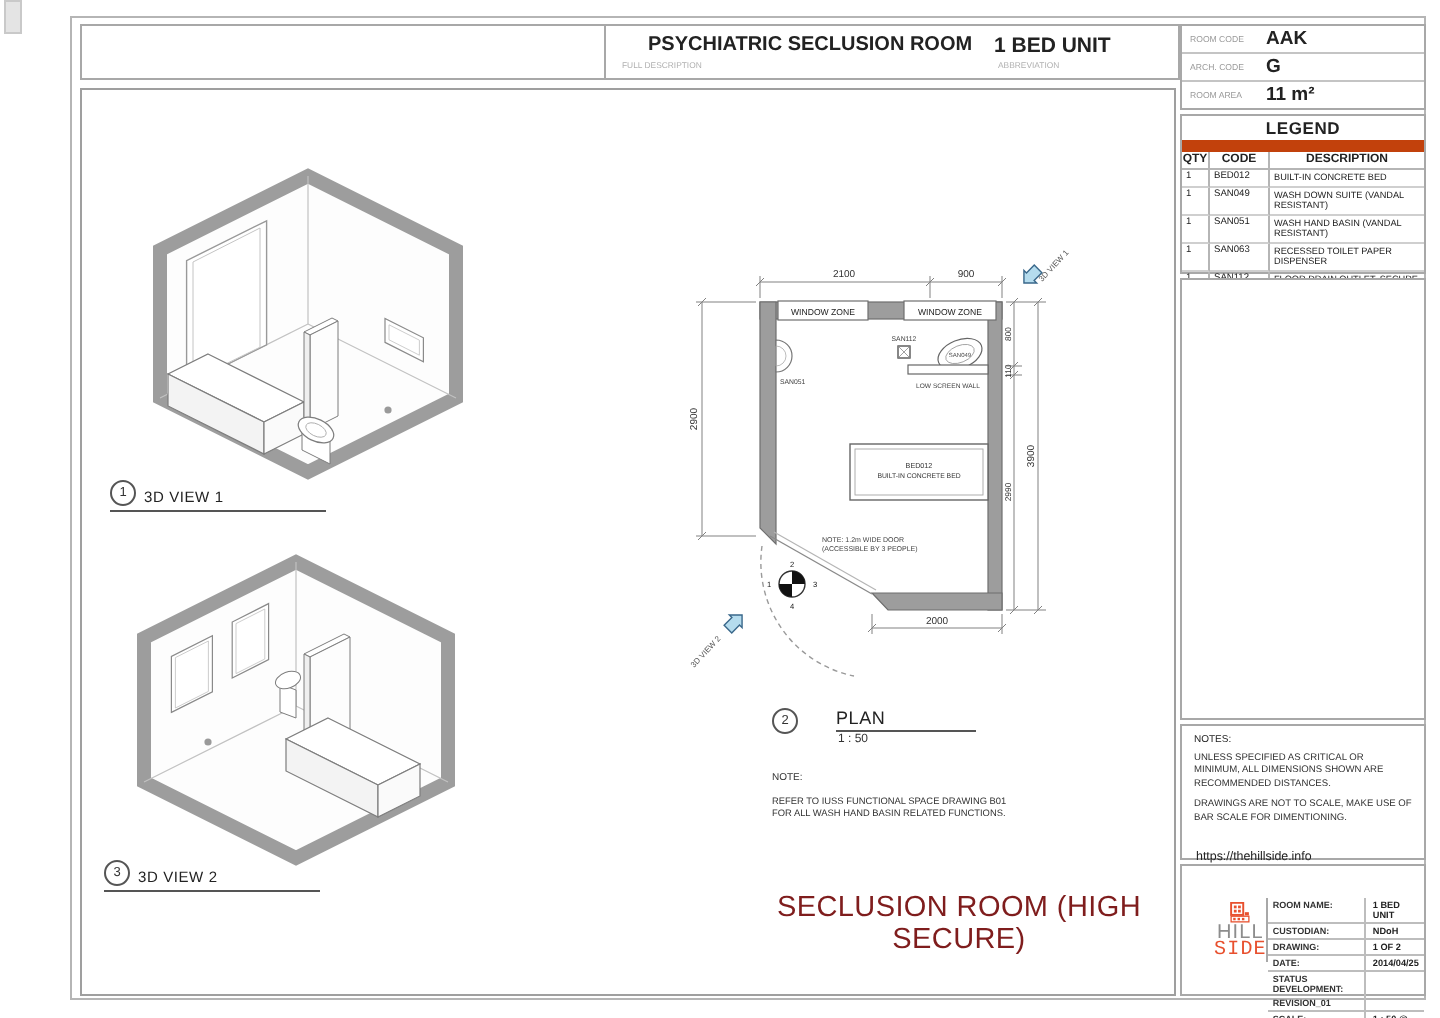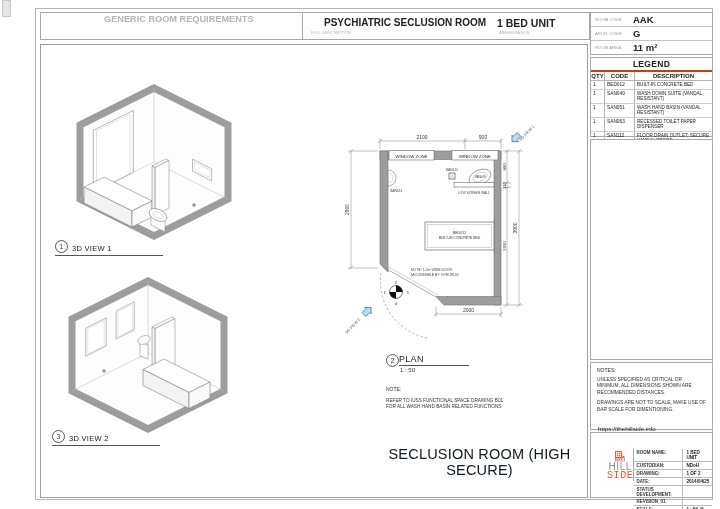--- a/index.html
+++ b/index.html
@@ -26,21 +26,21 @@
 
   
   .meta{left:590px;top:12px;width:123px;height:43px;display:flex;flex-direction:column;justify-content:space-between;}
   .meta-row{flex:1;display:flex;align-items:center;border-bottom:1px solid #c4c4c4;}
   .meta-row:last-child{border-bottom:none;}
   .meta-label{width:38px;padding-left:4px;font-size:4.3px;color:#9a9a9a;}
   .meta-value{font-size:9.5px;font-weight:bold;}
 
   
   .legend{left:590px;top:57px;width:123px;height:80px;}
-  .legend-title{height:12px;border-bottom:2px solid #c2410c;display:flex;align-items:center;justify-content:center;
+  .legend-title{height:12px;border-bottom:6px solid #c2410c;display:flex;align-items:center;justify-content:center;
                 font-size:8.5px;font-weight:bold;letter-spacing:.3px;}
   .lg-grid{display:grid;grid-template-columns:14px 30px 1fr;}
   .lg-h{font-size:6px;font-weight:bold;text-align:center;border-bottom:1px solid #b5b5b5;padding:1px 0;}
   .lg-c{font-size:4.8px;padding:1px 2px;border-bottom:1px solid #cfcfcf;line-height:1.2;}
   .lg-b{border-right:1px solid #b5b5b5;}
   .lg-desc{font-size:4.6px;}
 
   .midbox{left:590px;top:139px;width:123px;height:221px;}
 
   
@@ -70,44 +70,43 @@
   .mainframe{left:40px;top:44px;width:548px;height:454px;border-color:#9f9f9f;}
 
   .view-label{position:absolute;display:flex;align-items:flex-end;gap:4px;border-bottom:1px solid #555;
               padding-bottom:2px;width:108px;}
   .view-label .vl-text{font-size:7.5px;letter-spacing:.3px;color:#222;}
   .numcircle{width:11px;height:11px;border:1px solid #555;border-radius:50%;font-size:6.5px;
              display:flex;align-items:center;justify-content:center;color:#333;flex:0 0 auto;background:#fff;}
   .vlabel1{left:55px;top:240px;}
   .vlabel2{left:52px;top:430px;}
 
-  .plan-label{left:386px;top:354px;display:flex;gap:0;align-items:flex-start;}
+  .plan-label{left:386px;top:354px;display:flex;gap:19px;align-items:flex-start;}
   .pl-col{display:flex;flex-direction:column;}
   .pl-title{font-size:9px;letter-spacing:.3px;border-bottom:1px solid #555;width:70px;padding-bottom:1px;}
   .pl-scale{font-size:6px;color:#333;margin-top:1px;padding-left:1px;}
 
   .fnote{left:386px;top:386px;width:140px;color:#333;}
   .fnote .fn-t{font-size:5px;margin-bottom:6px;}
   .fnote .fn-b{font-size:4.7px;line-height:1.3;}
 
-  .sheet-title{left:362px;top:446px;width:235px;text-align:center;font-size:14.5px;letter-spacing:.2px;color:#0f172a;}
+  .sheet-title{left:362px;top:446px;width:235px;text-align:center;font-size:14.5px;letter-spacing:.2px;color:#7f1d1d;}
 
   svg text{font-family:"Liberation Sans",sans-serif;}
 </style>
 </head>
 <body>
 
 <div class="abs notch"></div>
 <div class="box sheet"></div>
 
 <div class="box hbox1"></div>
 <div class="box hbox2"></div>
 <div class="abs brand">HILLSIDE:</div>
 <div class="abs htitles">
-  <div class="ht2">GENERIC ROOM REQUIREMENTS</div>
 </div>
 <div class="abs roomtitle">PSYCHIATRIC SECLUSION ROOM</div>
 <div class="abs roomtitle-cap">FULL DESCRIPTION</div>
 <div class="abs unit">1 BED UNIT</div>
 <div class="abs unit-cap">ABBREVIATION</div>
 
 <div class="box meta">
   <div class="meta-row">
     <span class="meta-label">ROOM CODE</span>
     <span class="meta-value">AAK</span>

